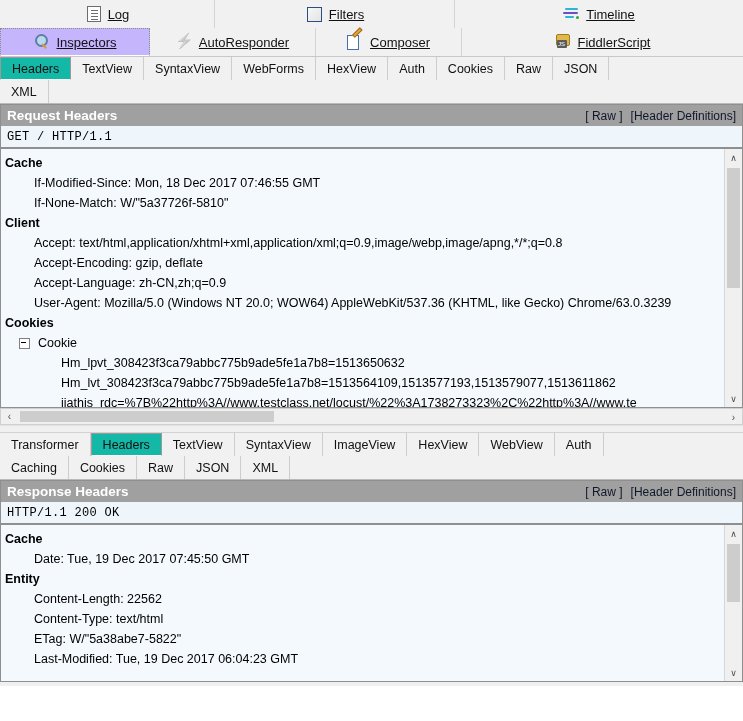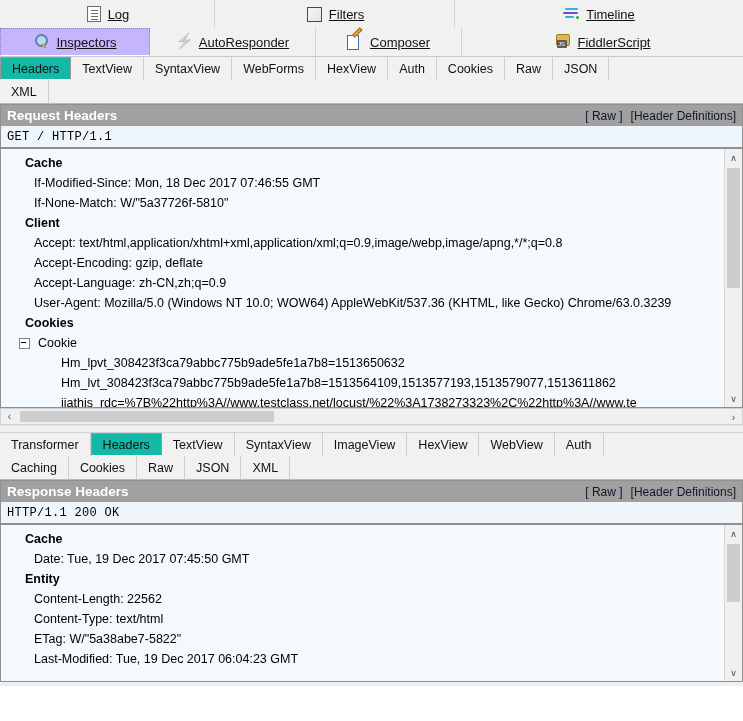--- a/index.html
+++ b/index.html
@@ -199,21 +199,21 @@
     overflow: hidden;
   }
   .hdrlist {
     padding: 4px 0 0 0;
     position: absolute;
     left: 0; top: 0; right: 17px; bottom: 0;
     overflow: hidden;
   }
   .hline {
     height: 20px; line-height: 20px; font-size: 12.5px;
-    white-space: nowrap; padding-left: 24px; overflow: hidden;
+    white-space: nowrap; padding-left: 4px; overflow: hidden;
   }
   .hline.group { font-weight: bold; }
   .hline.item  { padding-left: 33px; }
   .hline.node  { padding-left: 18px; display: flex; align-items: center; gap: 8px; }
   .hline.sub   { padding-left: 60px; }
   .expander {
     width: 9px; height: 9px; border: 1px solid #808080; background: #fff;
     display: inline-block; position: relative; flex: none;
   }
   .expander::before {
@@ -349,21 +349,21 @@
   <div class="hdrbox" style="height:260px">
     <div class="hdrlist">
       <div class="hline group">Cache</div>
       <div class="hline item">If-Modified-Since: Mon, 18 Dec 2017 07:46:55 GMT</div>
       <div class="hline item">If-None-Match: W/"5a37726f-5810"</div>
 
       <div class="hline group">Client</div>
       <div class="hline item">Accept: text/html,application/xhtml+xml,application/xml;q=0.9,image/webp,image/apng,*/*;q=0.8</div>
       <div class="hline item">Accept-Encoding: gzip, deflate</div>
       <div class="hline item">Accept-Language: zh-CN,zh;q=0.9</div>
-      <div class="hline item">User-Agent: Mozilla/5.0 (Windows NT 10.0; WOW64) AppleWebKit/537.36 (KHTML, like Gecko) Chrome/63.0.3239</div>
+      <div class="hline item">User-Agent: Mozilla/5.0 (Windows NT 20.0; WOW64) AppleWebKit/537.36 (KHTML, like Gecko) Chrome/63.0.3239</div>
 
       <div class="hline group">Cookies</div>
       <div class="hline node">
         <span class="expander"></span>
         <span>Cookie</span>
       </div>
       <div class="hline sub">Hm_lpvt_308423f3ca79abbc775b9ade5fe1a7b8=1513650632</div>
       <div class="hline sub">Hm_lvt_308423f3ca79abbc775b9ade5fe1a7b8=1513564109,1513577193,1513579077,1513611862</div>
       <div class="hline sub">jiathis_rdc=%7B%22http%3A//www.testclass.net/locust/%22%3A1738273323%2C%22http%3A//www.te</div>
     </div>

